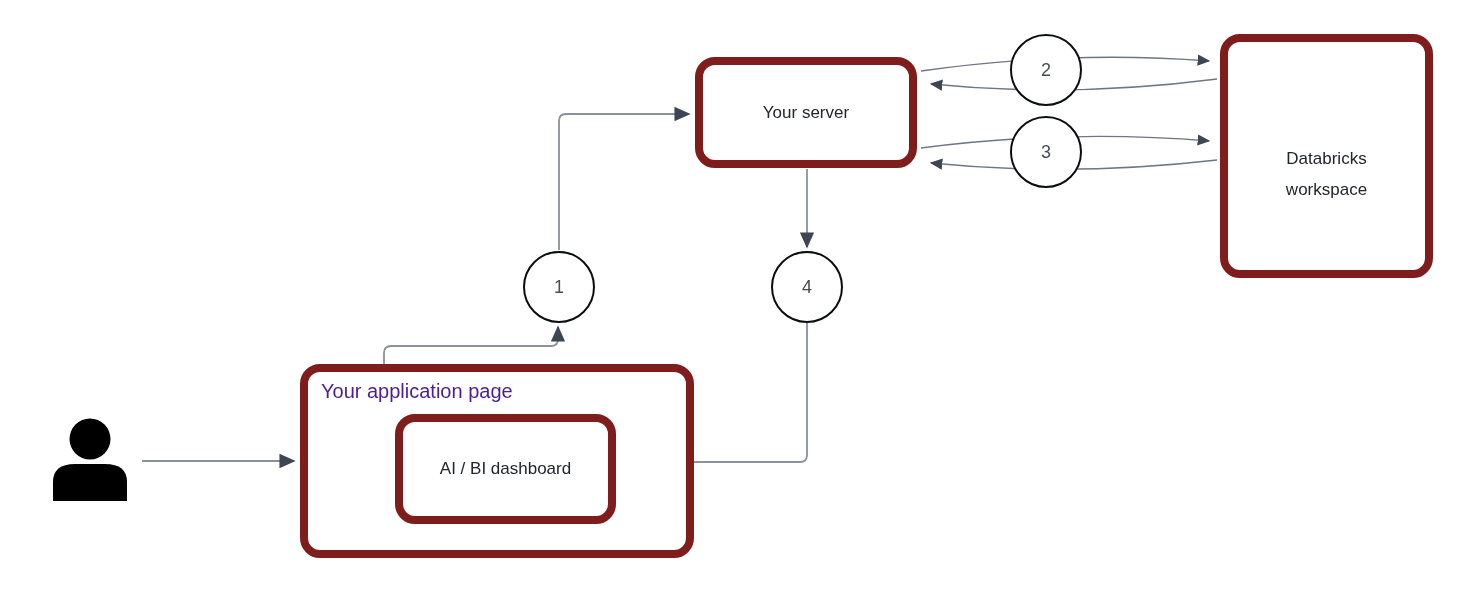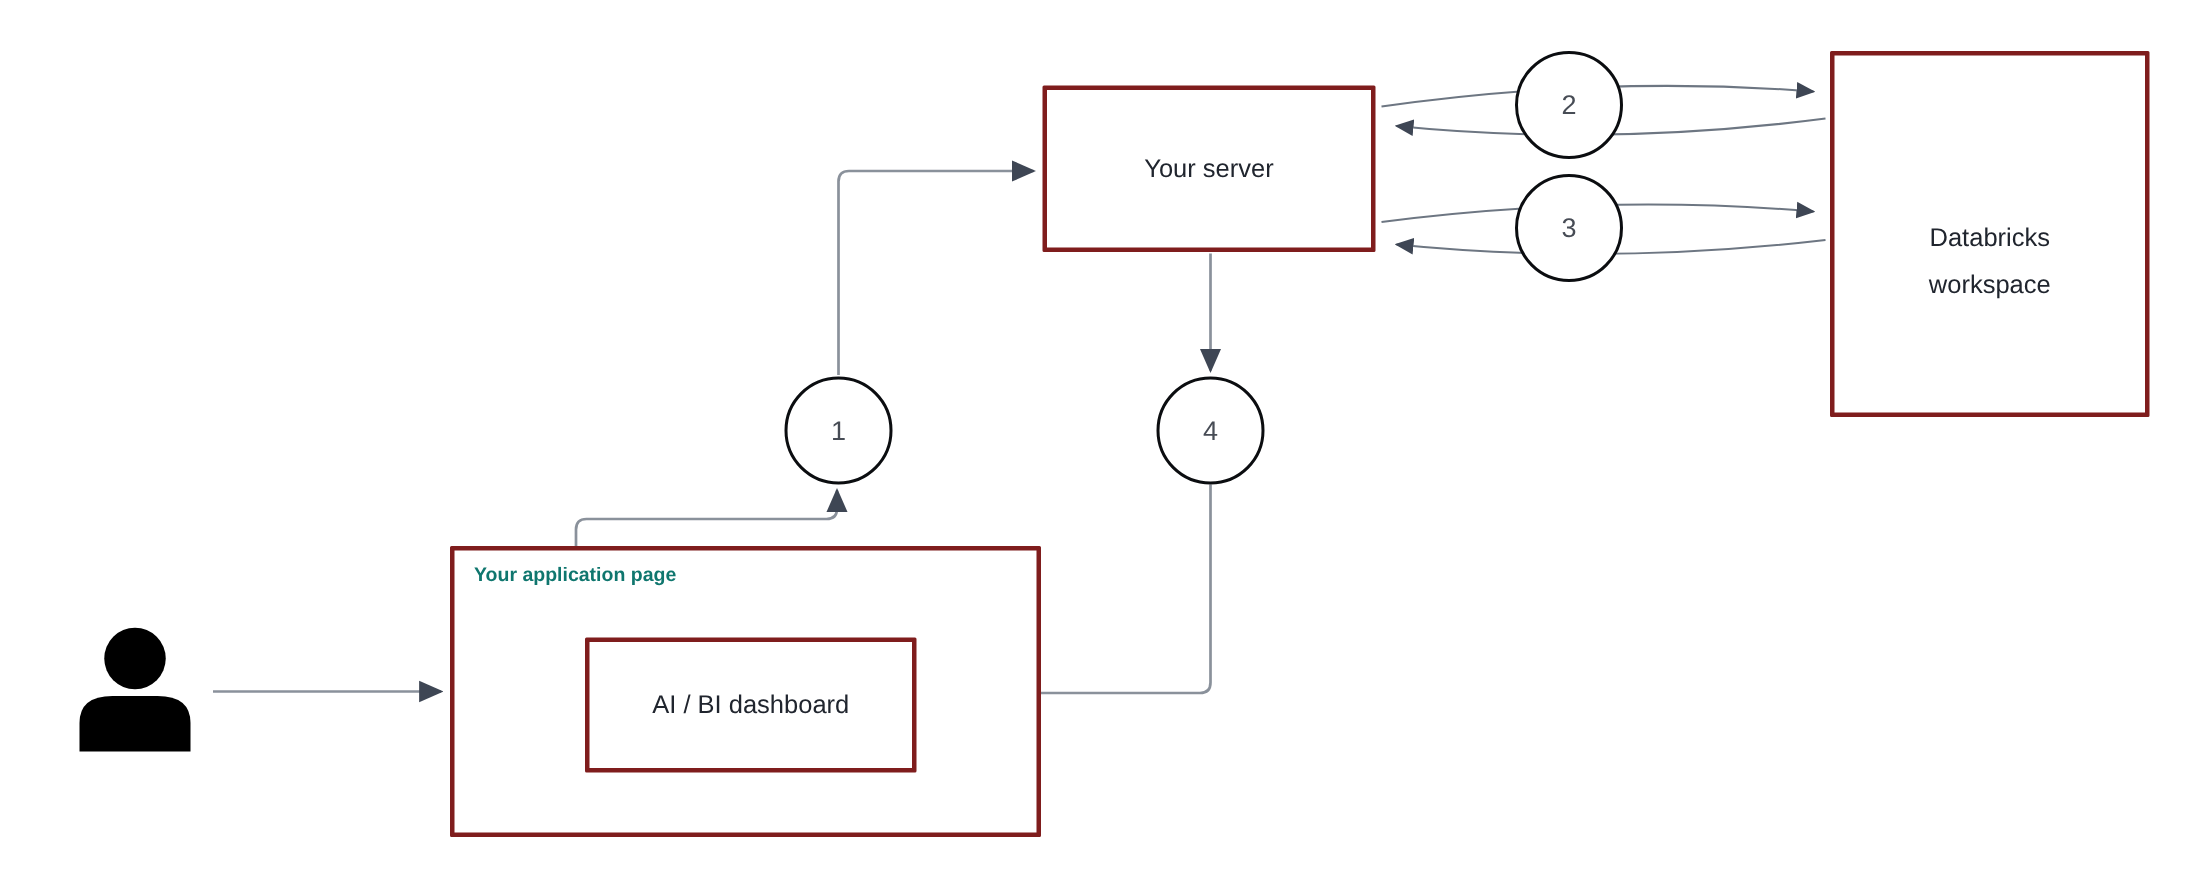--- a/index.html
+++ b/index.html
@@ -28,46 +28,45 @@
   }
   .arc {
     fill: none;
     stroke: #6d7682;
     stroke-width: 1.4;
   }
   .box {
     position: absolute;
     box-sizing: border-box;
     background: #ffffff;
-    border: 3px solid #7f1d1d;
-    border-radius: 1px;
+    border: 8px solid #7f1d1d;
+    border-radius: 20px;
     color: #20252e;
     font-size: 17px;
   }
   .box-center {
     display: flex;
     align-items: center;
     justify-content: center;
     text-align: center;
   }
   .app-box {
     left: 300px; top: 364px;
     width: 394px; height: 194px;
   }
   .app-box-label {
     position: absolute;
     left: 13px; top: 8px;
-    color: #0f766e;
-    font-size: 13px;
+    color: #4c1d95;
+    font-size: 20px;
     white-space: nowrap;
-    font-weight: bold;
   }
   .dashboard-box {
-    left: 87px; top: 58px;          
-    width: 221px; height: 90px;
+    left: 87px; top: 42px;          
+    width: 221px; height: 110px;
   }
   .server-box {
     left: 695px; top: 57px;
     width: 222px; height: 111px;
   }
   .databricks-box {
     left: 1220px; top: 34px;
     width: 213px; height: 244px;
   }
   .databricks-box .wrap-label {

